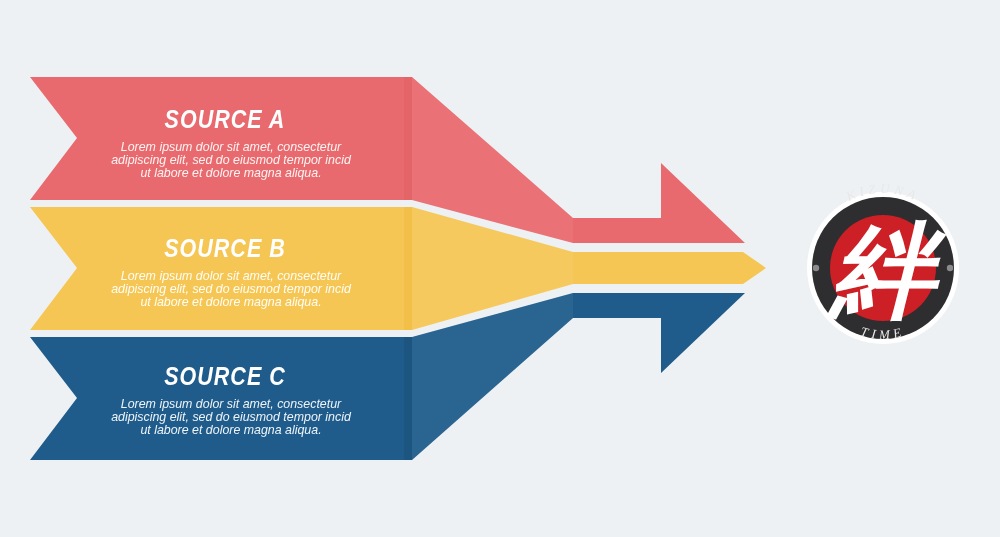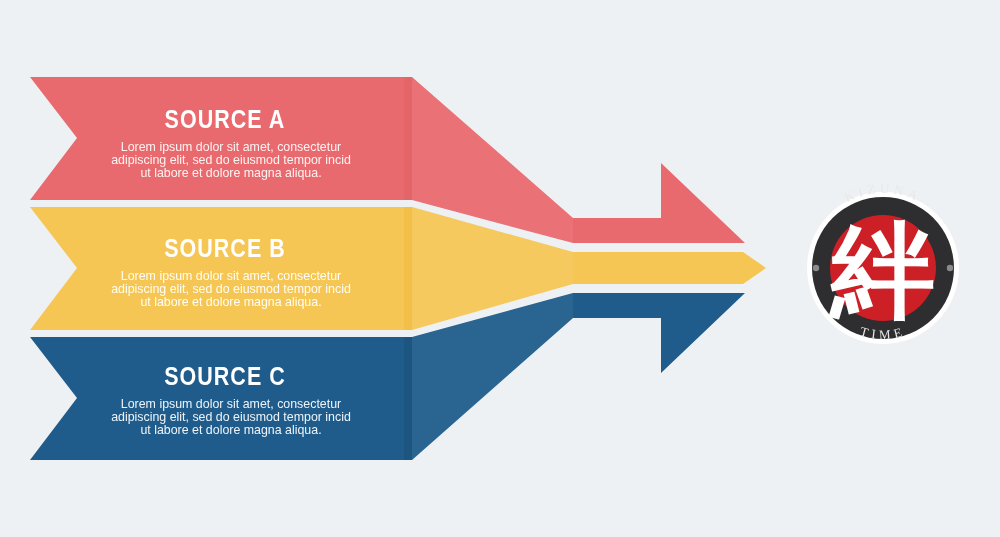--- a/index.html
+++ b/index.html
@@ -10,20 +10,21 @@
     width: 1000px;
     height: 537px;
     background: #eef1f4;
     font-family: "Liberation Sans", sans-serif;
     overflow: hidden;
   }
   #stage {
     position: relative;
     width: 1000px;
     height: 537px;
+    font-style: italic;
   }
   #infographic-svg {
     position: absolute;
     left: 0;
     top: 0;
     width: 1000px;
     height: 537px;
   }
   .band-title {
     font-family: "Liberation Sans Narrow", "Liberation Sans", sans-serif;

